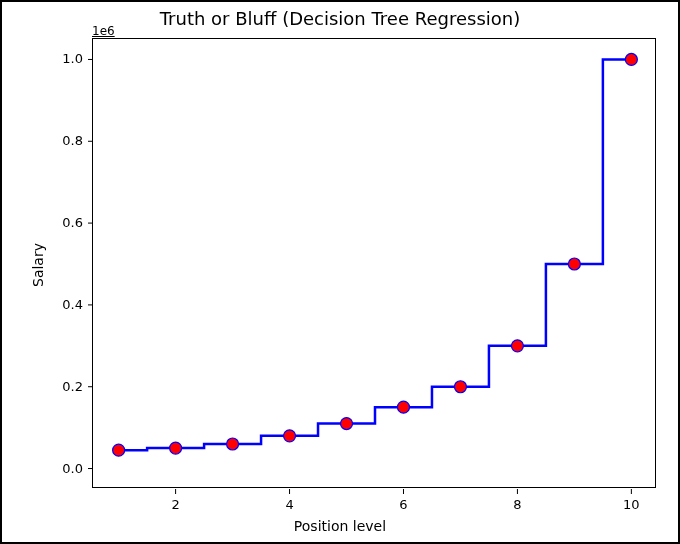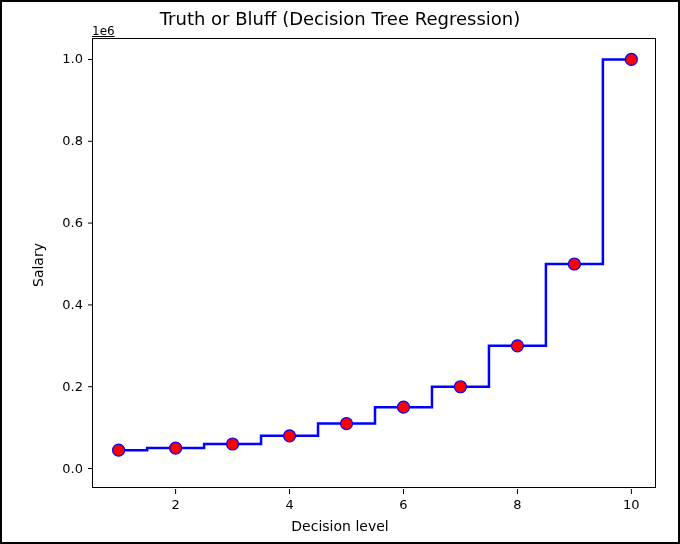--- a/index.html
+++ b/index.html
@@ -61,21 +61,21 @@
 <body>
 
 <div class="figure">
 
   <div class="title">Truth or Bluff (Decision Tree Regression)</div>
 
   <div class="offset-text" id="offset-text" style="left: 90px; top: 22px;">1e6</div>
 
   <div class="ylabel" id="ylabel" style="left: 28px; top: 285px;">Salary</div>
 
-  <div class="xlabel" id="xlabel" style="top: 516px;">Decision level</div>
+  <div class="xlabel" id="xlabel" style="top: 516px;">Position level</div>
 
   <div class="axes" id="axes" style="left: 90px; top: 36px; width: 564px; height: 450px;">
     <svg class="plot" id="plotsvg">
         <g class="tick">
           <line x1="82.60606060606062" y1="450" x2="82.60606060606062" y2="455"></line>
           <text x="82.60606060606062" y="470" text-anchor="middle">2</text>
         </g>
         <g class="tick">
           <line x1="196.5454545454546" y1="450" x2="196.5454545454546" y2="455"></line>
           <text x="196.5454545454546" y="470" text-anchor="middle">4</text>

